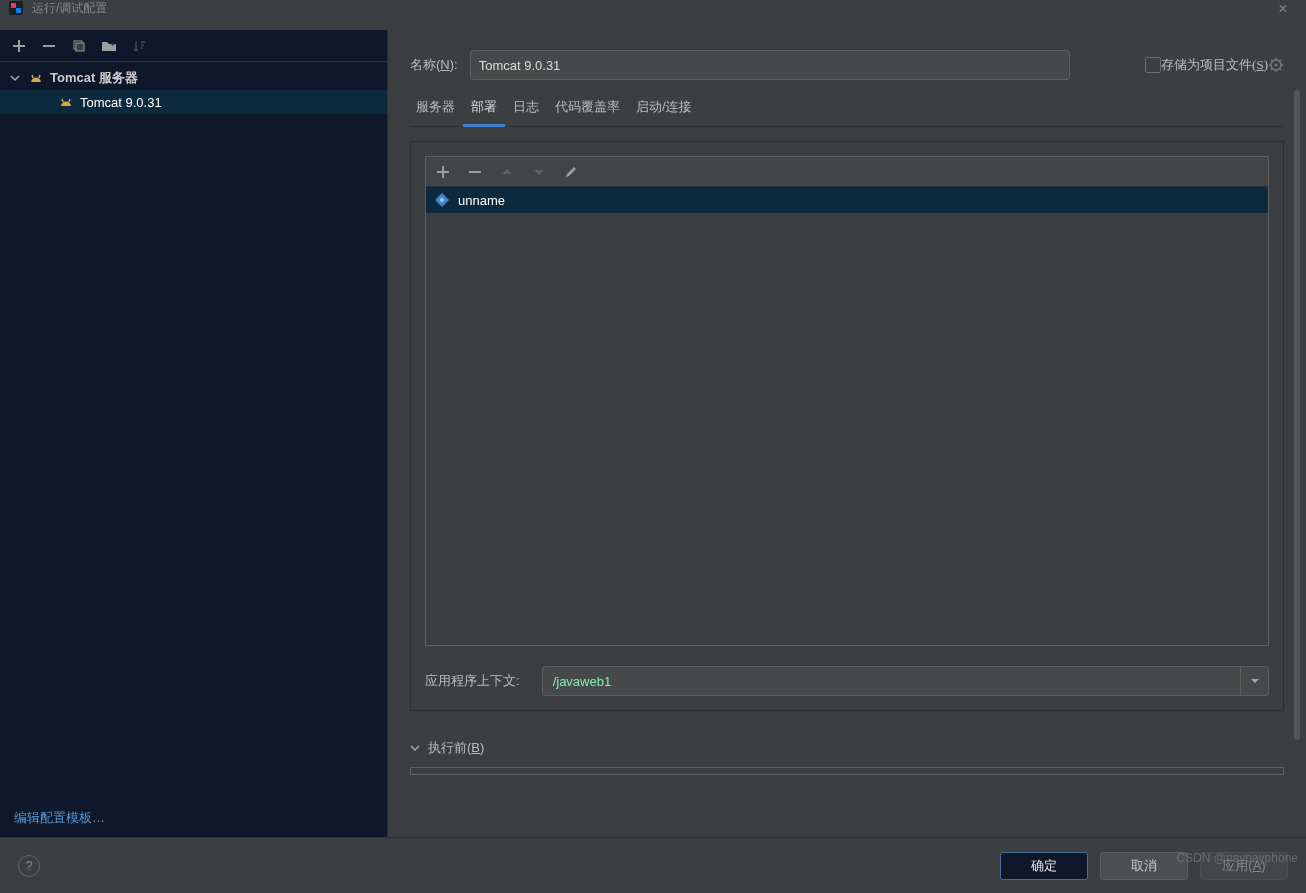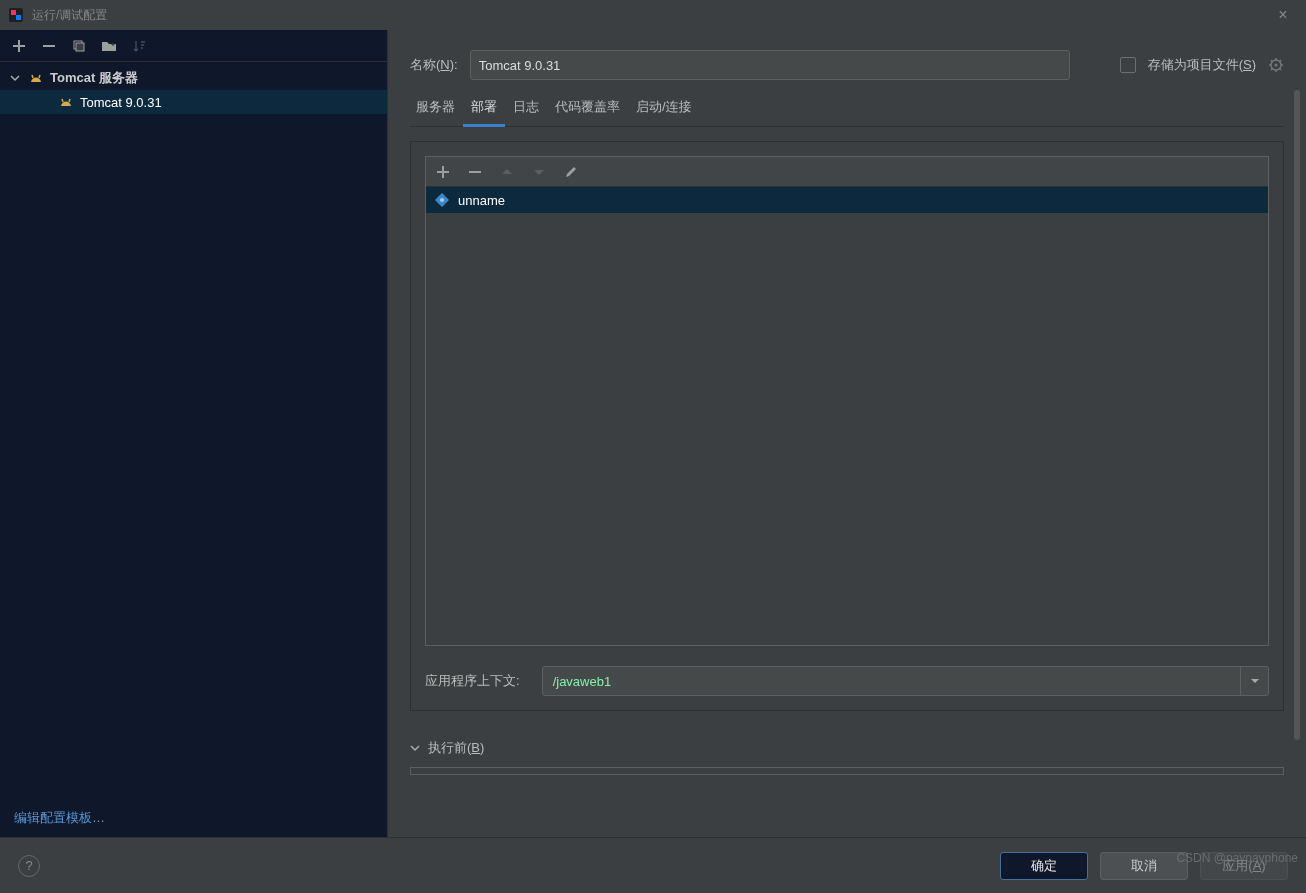--- a/index.html
+++ b/index.html
@@ -5,21 +5,21 @@
   * { box-sizing: border-box; }
   html, body { margin:0; padding:0; width:1306px; height:893px; overflow:hidden; }
   body {
     background:#3c3f41;
     color:#bbbbbb;
     font-family:"Segoe UI","Microsoft YaHei",Arial,sans-serif;
     font-size:13px;
     display:flex;
     flex-direction:column;
   }
-  .titlebar { height:30px; display:flex; align-items:center; padding:0 8px; background:#3c3f41; }
+  .titlebar { height:30px; display:flex; align-items:flex-start; padding:0 8px; background:#3c3f41; }
   .app-icon { width:16px; height:16px; margin-right:8px; display:flex; align-items:center; justify-content:center; }
   .titlebar-title { color:#888; font-size:12px; }
   .titlebar-close { margin-left:auto; color:#888; width:30px; text-align:center; cursor:pointer; font-size:16px; }
 
   .body-area { flex:1; display:flex; min-height:0; }
   .sidebar { width:388px; background:#0f172a; border-right:1px solid #2d2f30; display:flex; flex-direction:column; }
   .sidebar-toolbar { height:32px; display:flex; align-items:center; gap:12px; padding:0 10px; border-bottom:1px solid #2d2f30; }
   .tb-icon { width:18px; height:18px; display:flex; align-items:center; justify-content:center; color:#aaa; cursor:pointer; }
   .tb-icon.disabled { opacity:.4; cursor:default; }
   .tree { flex:1; overflow:auto; padding-top:4px; }
@@ -34,21 +34,21 @@
   .link { color:#5998d6; cursor:pointer; }
 
   .main { flex:1; display:flex; flex-direction:column; padding:0; background:#3c3f41; min-width:0; position:relative; }
   .main-scroll { flex:1; overflow:hidden; padding:0 22px 0 22px; position:relative; }
   .scrollbar-thumb { position:absolute; right:6px; top:60px; width:6px; height:650px; background:#555; border-radius:3px; }
 
   .name-row { display:flex; align-items:center; margin:20px 0 10px 0; gap:12px; }
   .label { color:#bbb; }
   .mnemonic { text-decoration:underline; }
   .name-input { flex:0 0 600px; height:30px; background:#45494a; border:1px solid #5e6060; border-radius:3px; color:#ddd; padding:0 8px; font-size:13px; }
-  .store-area { margin-left:auto; display:flex; align-items:center; gap:12px; }
+  .store-area { margin-left:auto; display:flex; align-items:center; gap:0;font-family:Liberation Serif, serif; }
   .checkbox { width:16px; height:16px; border:1px solid #6e6e6e; border-radius:2px; display:inline-block; }
   .gear { width:16px; height:16px; color:#888; }
 
   .tabs { display:flex; gap:12px; border-bottom:1px solid #2d2f30; margin-top:8px; padding:0 4px; }
   .tab { padding:8px 2px 10px; color:#bbb; cursor:pointer; position:relative; }
   .tab.active { color:#ddd; }
   .tab.active::after { content:""; position:absolute; left:-6px; right:-6px; bottom:-1px; height:3px; background:#3b7ecb; }
 
   .panel { border:1px solid #2d2f30; margin-top:14px; padding:14px 14px 14px 14px; }
   .section-title { color:#bbb; margin-bottom:10px; }

